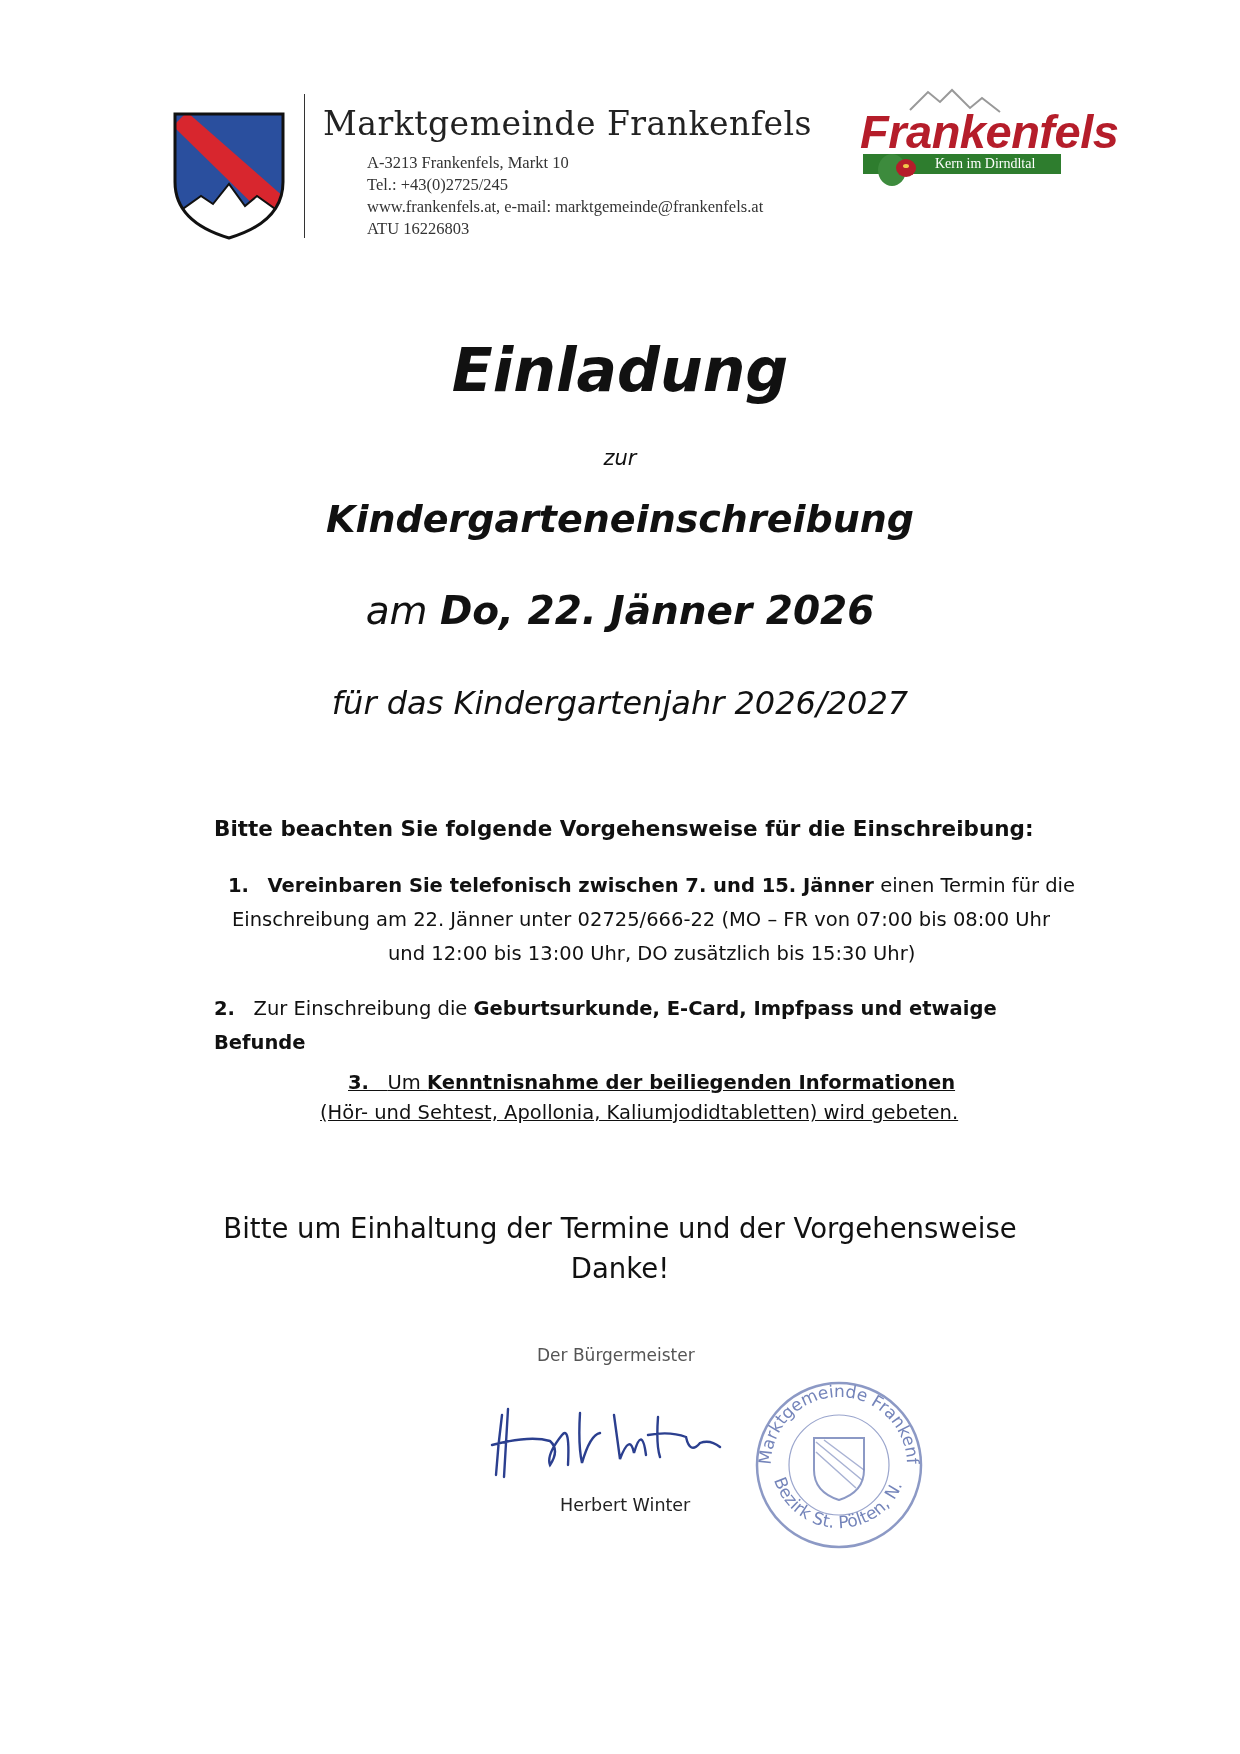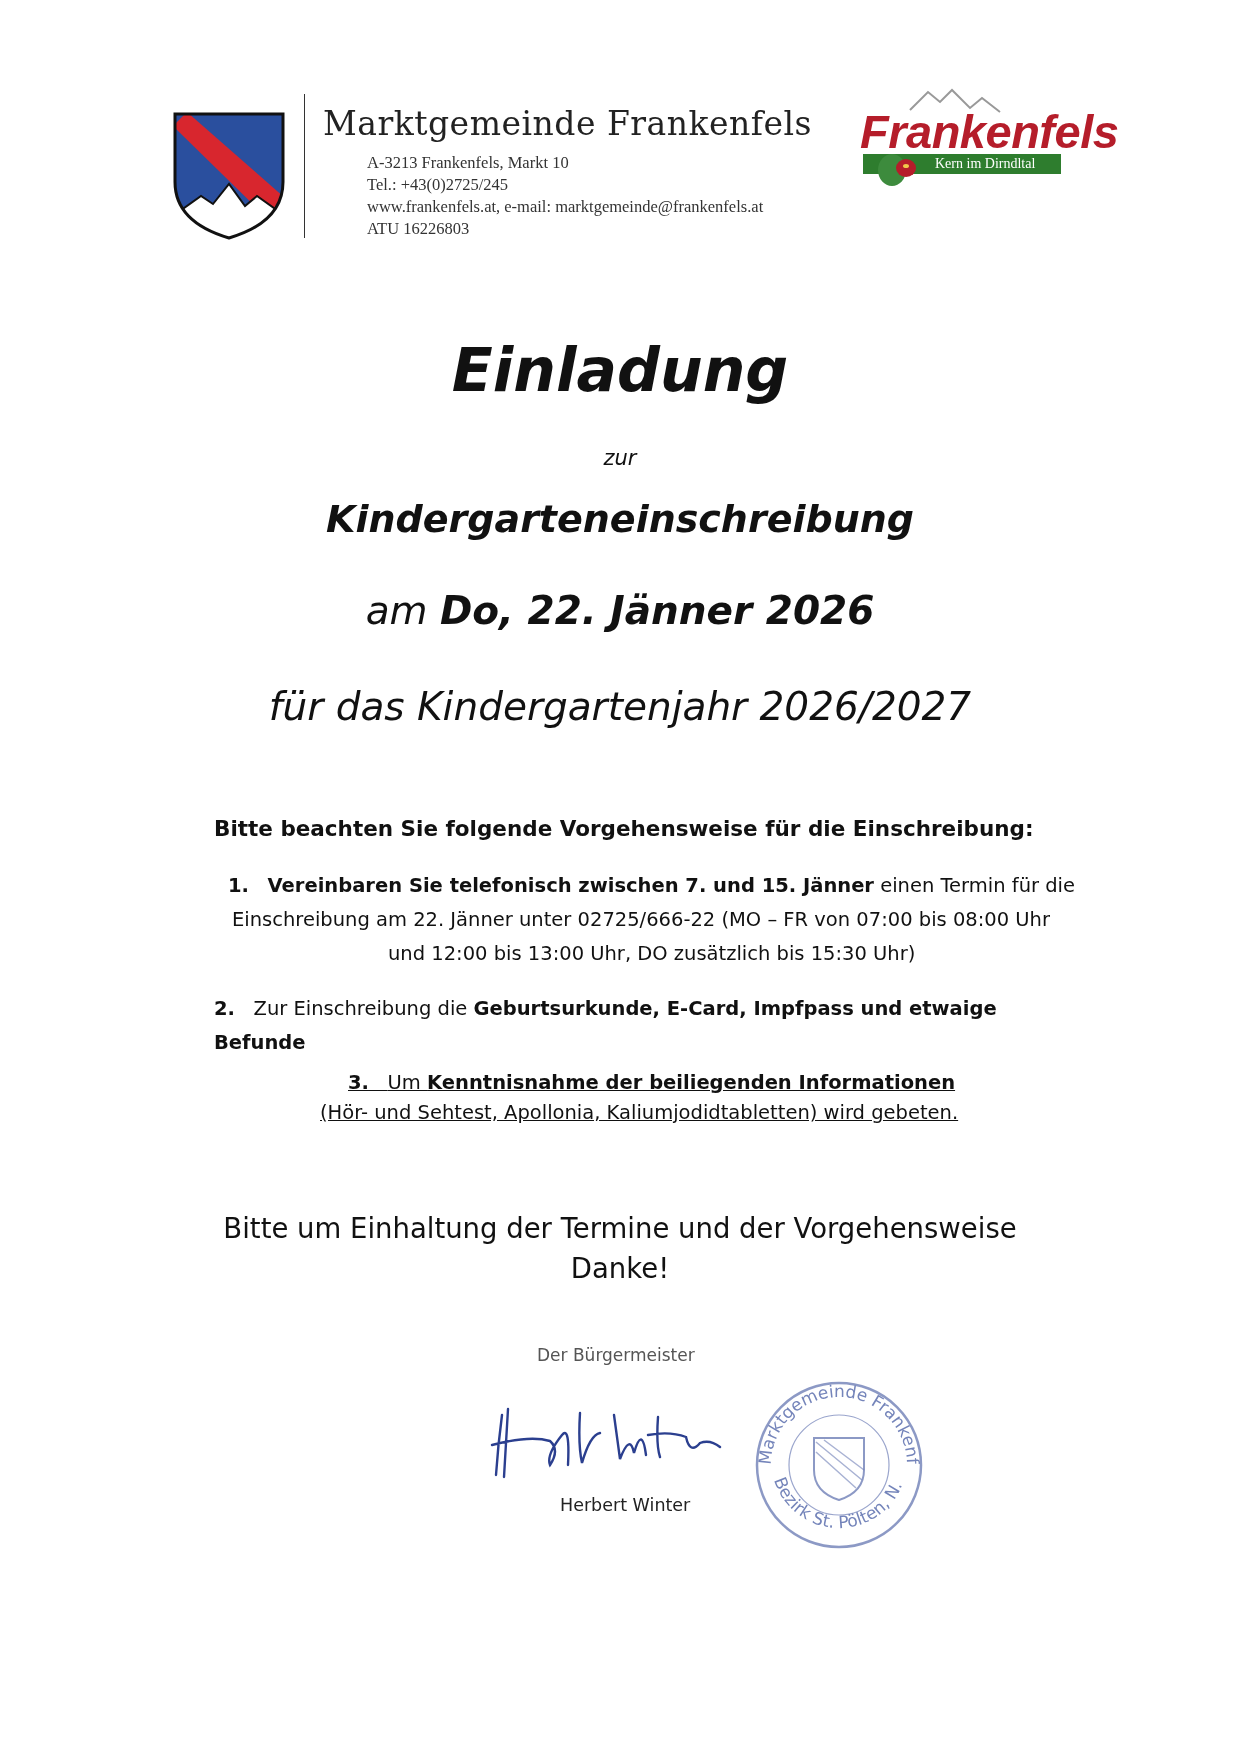--- a/index.html
+++ b/index.html
@@ -12,21 +12,21 @@
   .brand { left:860px; top:88px; width:212px; height:100px; }
   .brand-word { left:860px; top:104px; font-family:"Liberation Sans",sans-serif; font-style:italic; font-weight:bold; font-size:47px; color:#b51d2a; letter-spacing:-0.5px; }
   .brand-bar { left:863px; top:154px; width:198px; height:20px; background:#2e7d2e; }
   .brand-tag { left:935px; top:156px; font-family:"Liberation Serif",serif; font-size:14px; color:#fff; }
   .center { left:0; width:1240px; text-align:center; }
   .title { top:335px; font-family:"DejaVu Sans",sans-serif; font-style:italic; font-weight:bold; font-size:60px; color:#111; }
   .zur { top:446px; font-style:italic; font-size:21px; }
   .subtitle { top:497px; font-style:italic; font-weight:bold; font-size:38px; }
   .date { top:588px; font-style:italic; font-size:39px; }
   .date b { font-weight:bold; }
-  .year { top:684px; font-style:italic; font-size:39px; }
+  .year { top:684px; font-style:italic; font-size:32px; }
   .procedure-head { left:214px; top:816px; font-weight:bold; font-size:21.5px; }
   .txt { font-size:19.5px; line-height:34px; }
   .step1 { left:228px; top:869px; width:880px; }
   .step1 .l2 { padding-left:4px; }
   .step1 .l3 { padding-left:160px; }
   .step2 { left:214px; top:992px; width:880px; }
   .step3 { left:320px; top:1066px; width:700px;text-decoration:underline; }
   .closing { top:1208px; font-size:27.5px; line-height:40px; }
   .mayor-title { left:537px; top:1345px; font-size:17px; color:#555; }
   .mayor-name { left:552px; top:1495px; font-size:17.5px; color:#222;margin-left:8px; }

